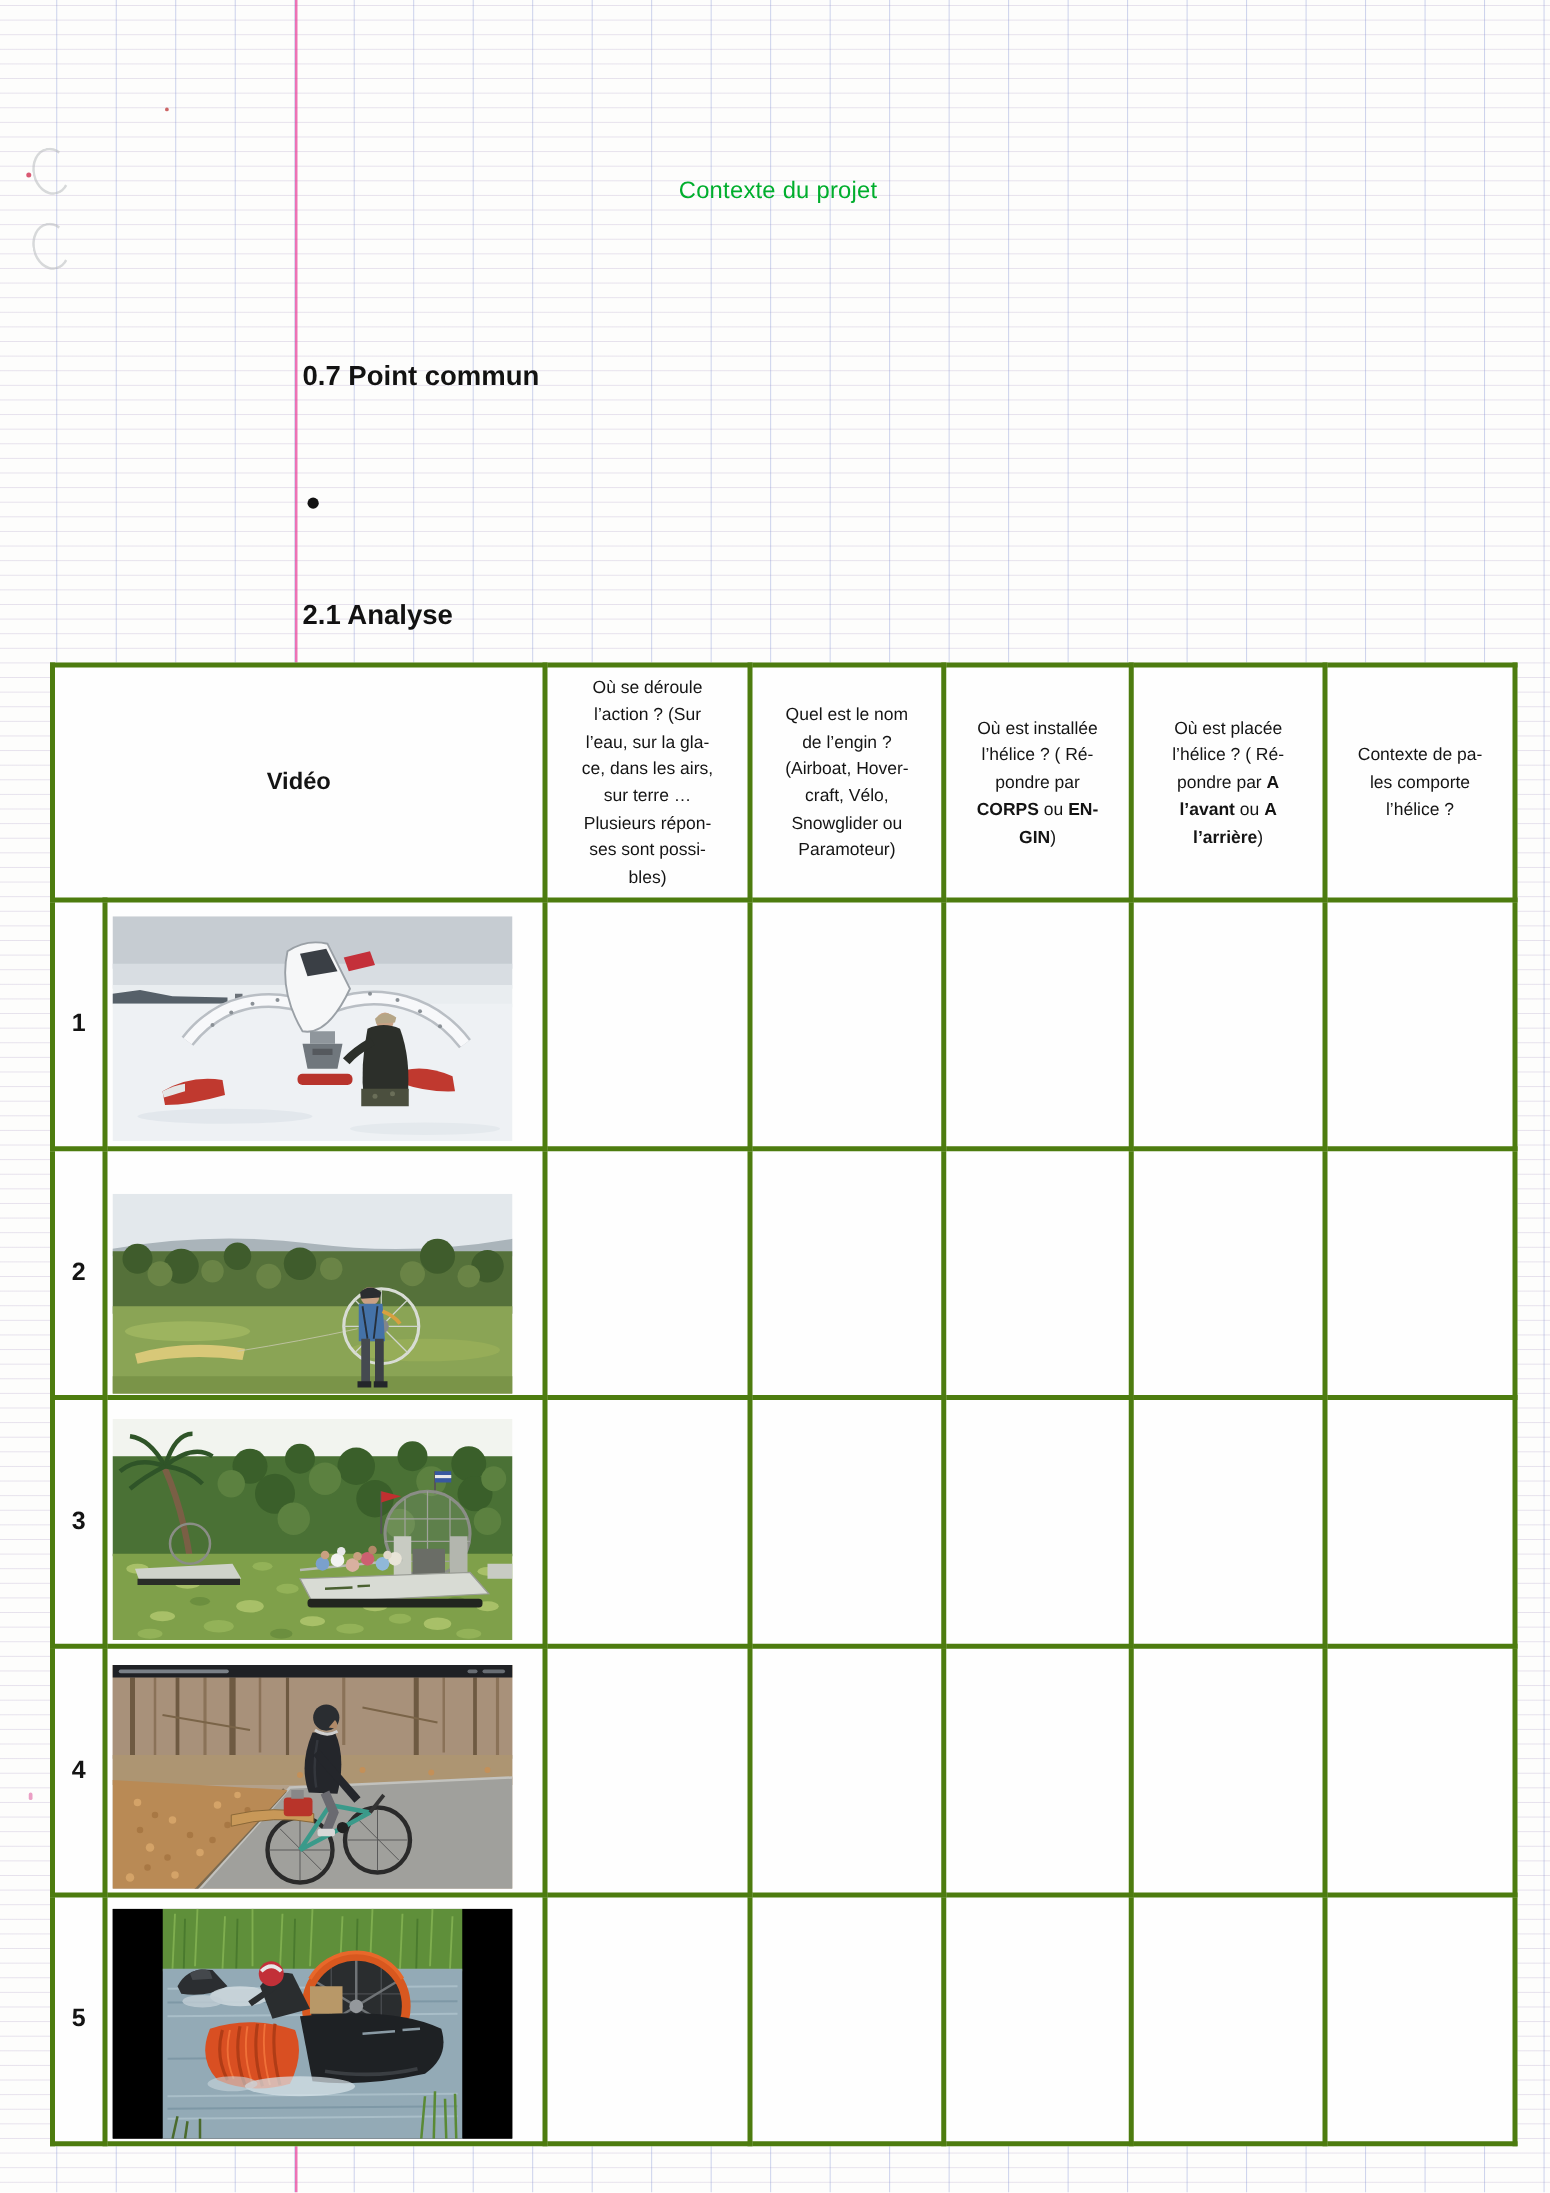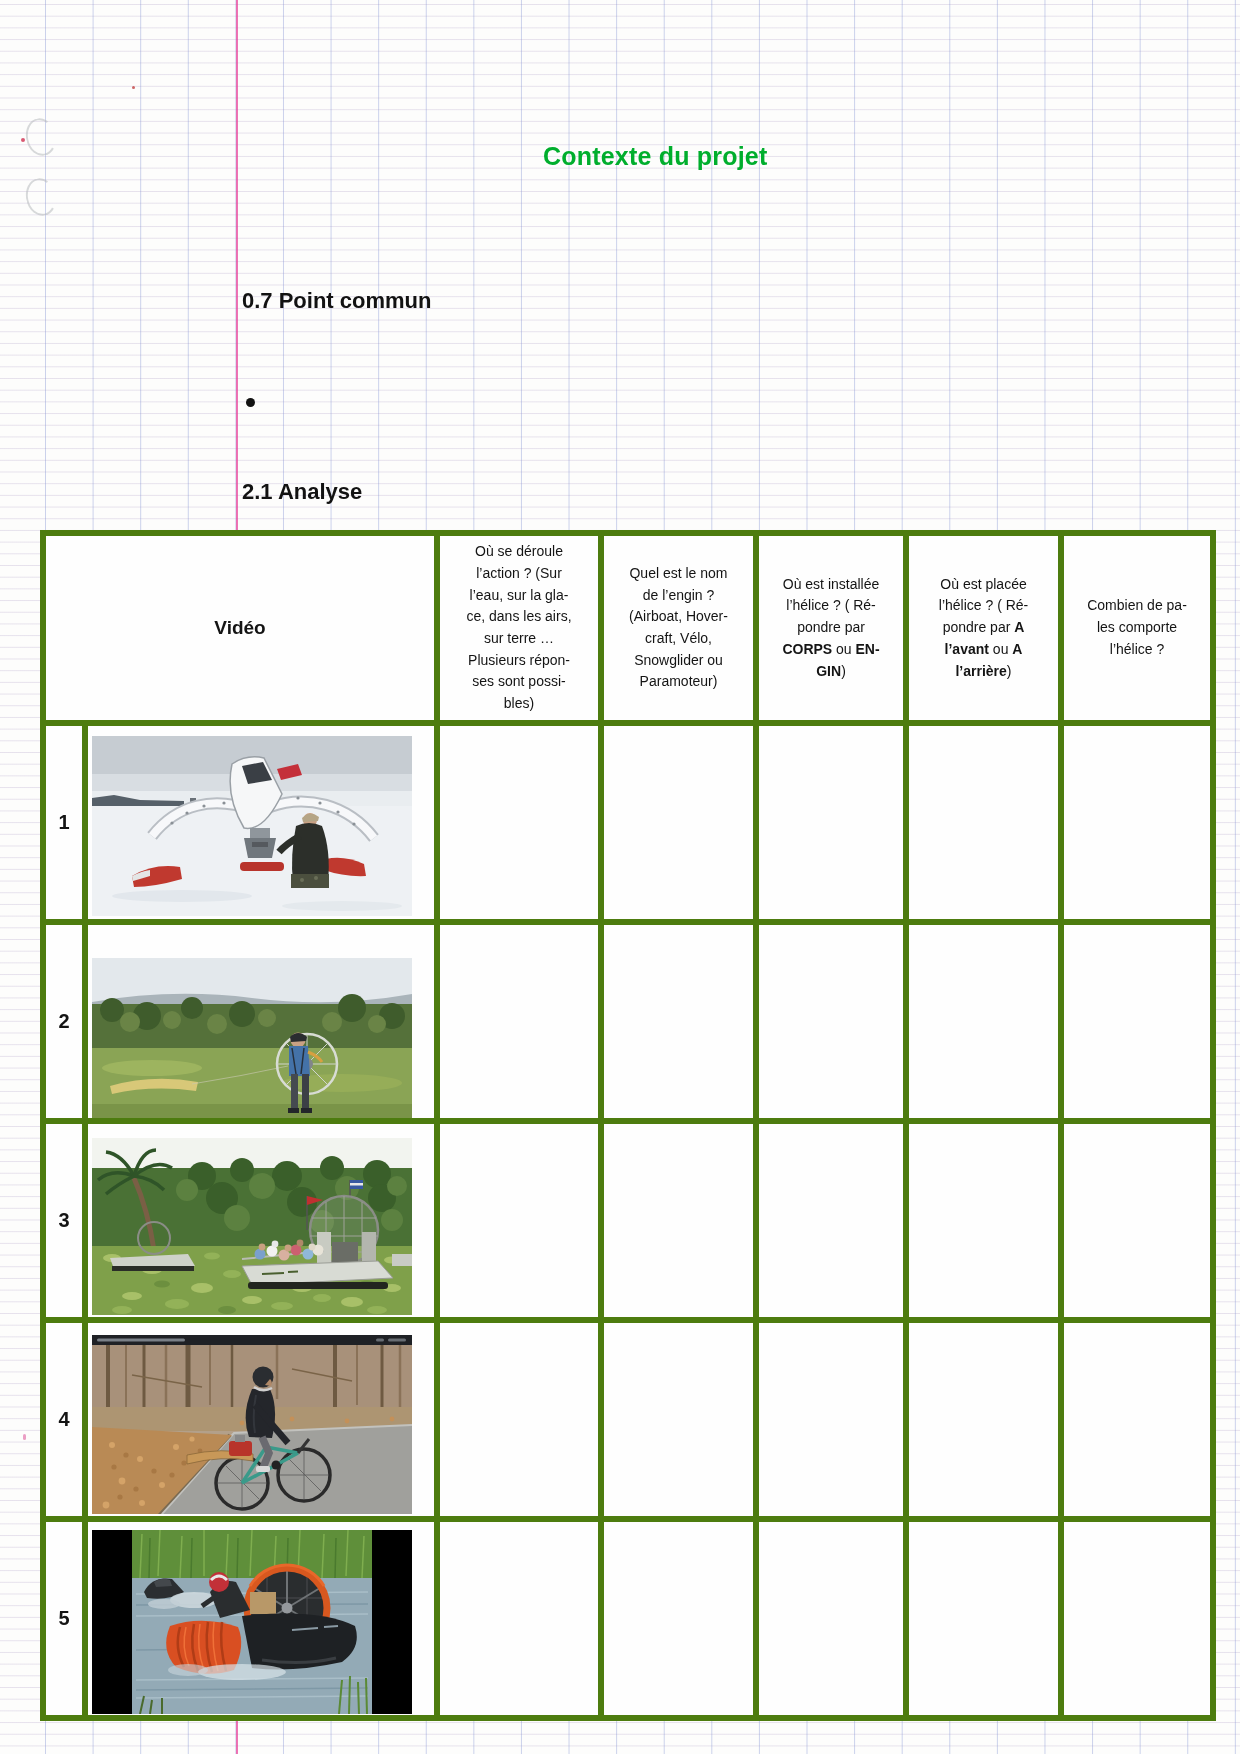--- a/index.html
+++ b/index.html
@@ -23,39 +23,39 @@
   }
   .binder-arc{
     position:absolute;width:26px;height:34px;border:2px solid #b9bcbf;
     border-radius:50%;border-right-color:transparent;opacity:.55;
     transform:rotate(-12deg);
   }
   .dot-mark{position:absolute;border-radius:50%;}
 
   .doc-title{
     position:absolute;left:543px;top:142px;margin:0;
-    font-size:25px;font-weight:bold;color:#00ae2d;letter-spacing:.2px;
+    font-size:19px;font-weight:normal;color:#00ae2d;letter-spacing:.2px;
   }
   .section-heading{
     position:absolute;margin:0;font-size:22px;font-weight:bold;color:#121212;
   }
   #section-1{left:242px;top:288px;}
   #section-2{left:242px;top:479px;}
   .bullet-point{
     position:absolute;left:246px;top:398px;width:9px;height:9px;border-radius:50%;
     background:#121212;
   }
 
   table.analysis-table{
     position:absolute;left:40px;top:530px;width:1170px;
     border-collapse:collapse;table-layout:fixed;
     border:3px solid #0a0a0a;background:#fefefe;
   }
   table.analysis-table td, table.analysis-table th{
-    border:6px solid #4d7c0f;padding:0;vertical-align:middle;background:#fefefe;
+    border:4px solid #4d7c0f;padding:0;vertical-align:middle;background:#fefefe;
   }
   th.video-col{font-size:19px;font-weight:bold;color:#141414;}
   .hdr-cell{
     font-size:14px;font-weight:normal;color:#141414;text-align:center;
     line-height:1.55;white-space:pre-line;padding:2px 4px;
   }
   .hdr-cell b{font-weight:bold;}
   th{height:184px;}
   td.num-cell{
     text-align:center;font-size:20px;font-weight:bold;color:#141414;
@@ -112,21 +112,21 @@
     <th class="hdr-cell"><span>Où est installée
 l’hélice ? ( Ré-
 pondre par
 </span><b>CORPS</b><span> ou </span><b>EN-
 GIN</b><span>)</span></th>
     <th class="hdr-cell"><span>Où est placée
 l’hélice ? ( Ré-
 pondre par </span><b>A
 l’avant</b><span> ou </span><b>A
 l’arrière</b><span>)</span></th>
-    <th class="hdr-cell">Combien de pa-
+    <th class="hdr-cell">Contexte de pa-
 les comporte
 l’hélice ?</th>
   </tr>
 
   <tr class="body-row">
     <td class="num-cell">1</td>
     <td class="img-cell">
       <svg class="m-t1" width="320" height="180" viewBox="0 0 320 180" aria-label="snowglider propeller sled on frozen lake with kneeling man">
         <rect width="320" height="42" fill="#c6ccd2"></rect>
             <rect y="38" width="320" height="20" fill="#d8dde2"></rect>

